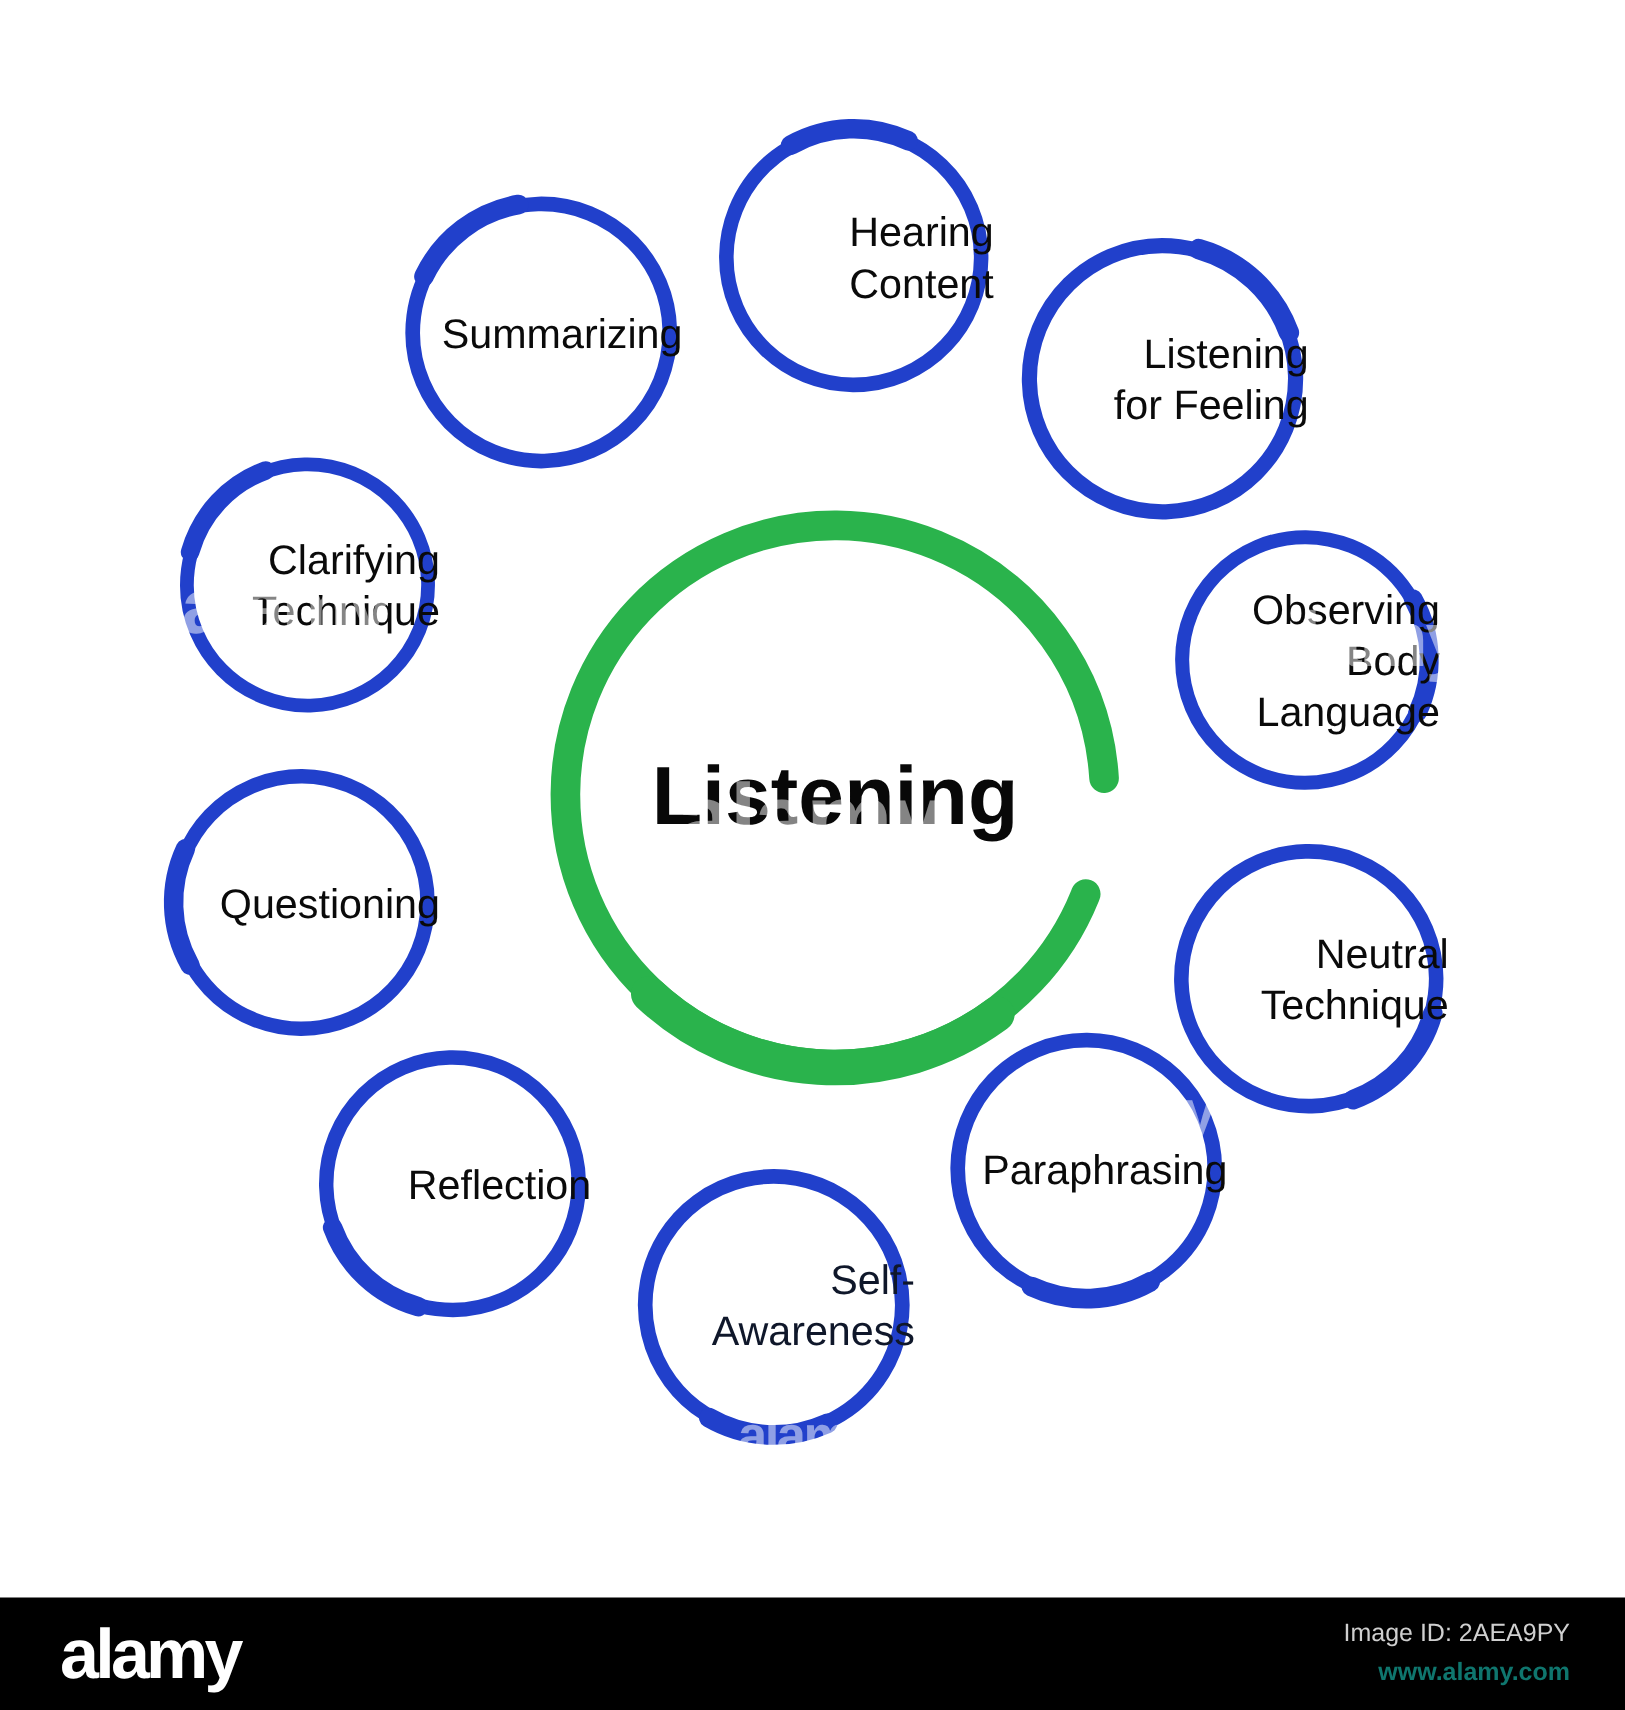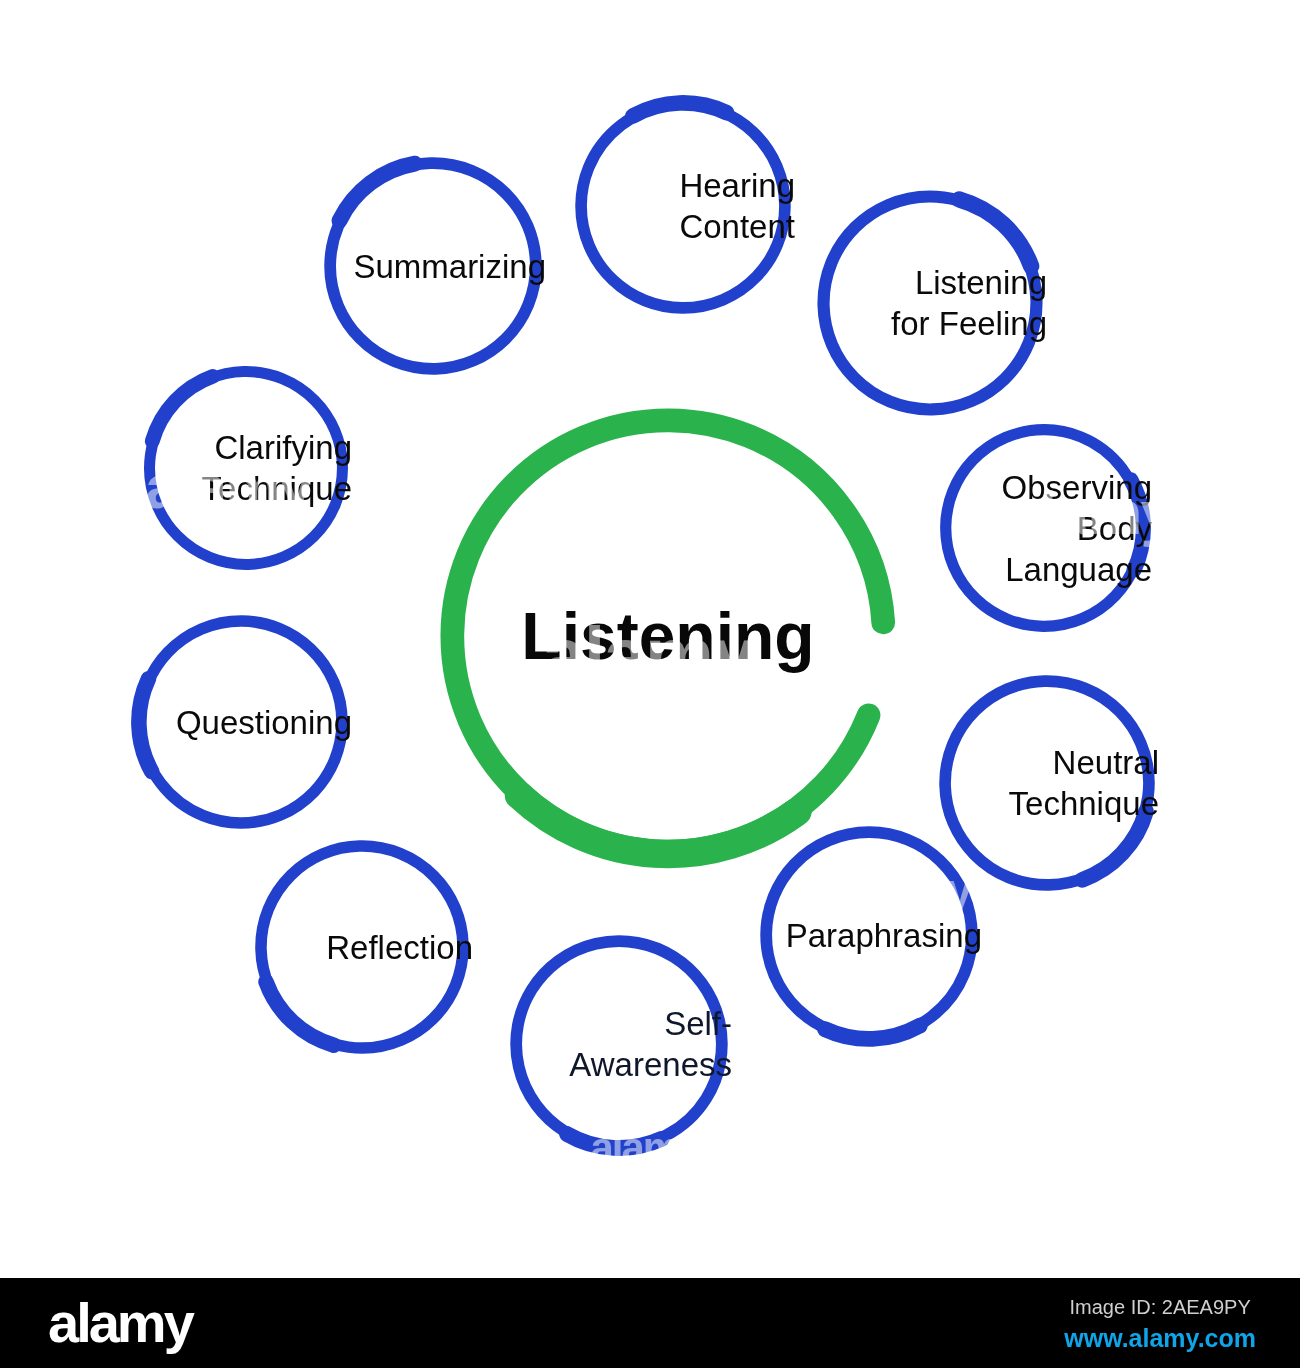--- a/index.html
+++ b/index.html
@@ -32,21 +32,21 @@
   .footer-bar{
     position:absolute;left:0;right:0;bottom:0;height:90px;background:#000000;
     display:flex;align-items:center;justify-content:space-between;z-index:10;
   }
   .alamy-logo{
     margin-left:48px;color:#ffffff;font-weight:700;font-size:56px;
     letter-spacing:-3px;line-height:1;
   }
   .footer-meta{margin-right:44px;text-align:right;}
   .footer-meta .image-id{color:#cfcfcf;font-size:20px;line-height:26px;text-align:center;}
-  .footer-meta .site-url{color:#0ea5e9;font-size:25px;font-weight:700;line-height:30px;margin-top:3px;}
+  .footer-meta .site-url{color:#0f766e;font-size:20px;font-weight:700;line-height:30px;margin-top:3px;}
 </style>
 </head>
 <body>
 
 <div class="canvas">
   <div class="stage">
     <div class="center-node" id="center-node" style="left: 431px; top: 399px; width: 474px; height: 474px;">
         <svg viewBox="0 0 100 100">
           <circle cx="50" cy="50" r="45.5" fill="none" stroke="#2ab34c" stroke-width="5" stroke-linecap="round" pathLength="100" stroke-dasharray="93 7" transform="rotate(22 50 50)"></circle>
           <circle cx="50" cy="50" r="46" fill="none" stroke="#2ab34c" stroke-width="6" stroke-linecap="round" pathLength="100" stroke-dasharray="22 78" transform="rotate(54 50 50)"></circle>

